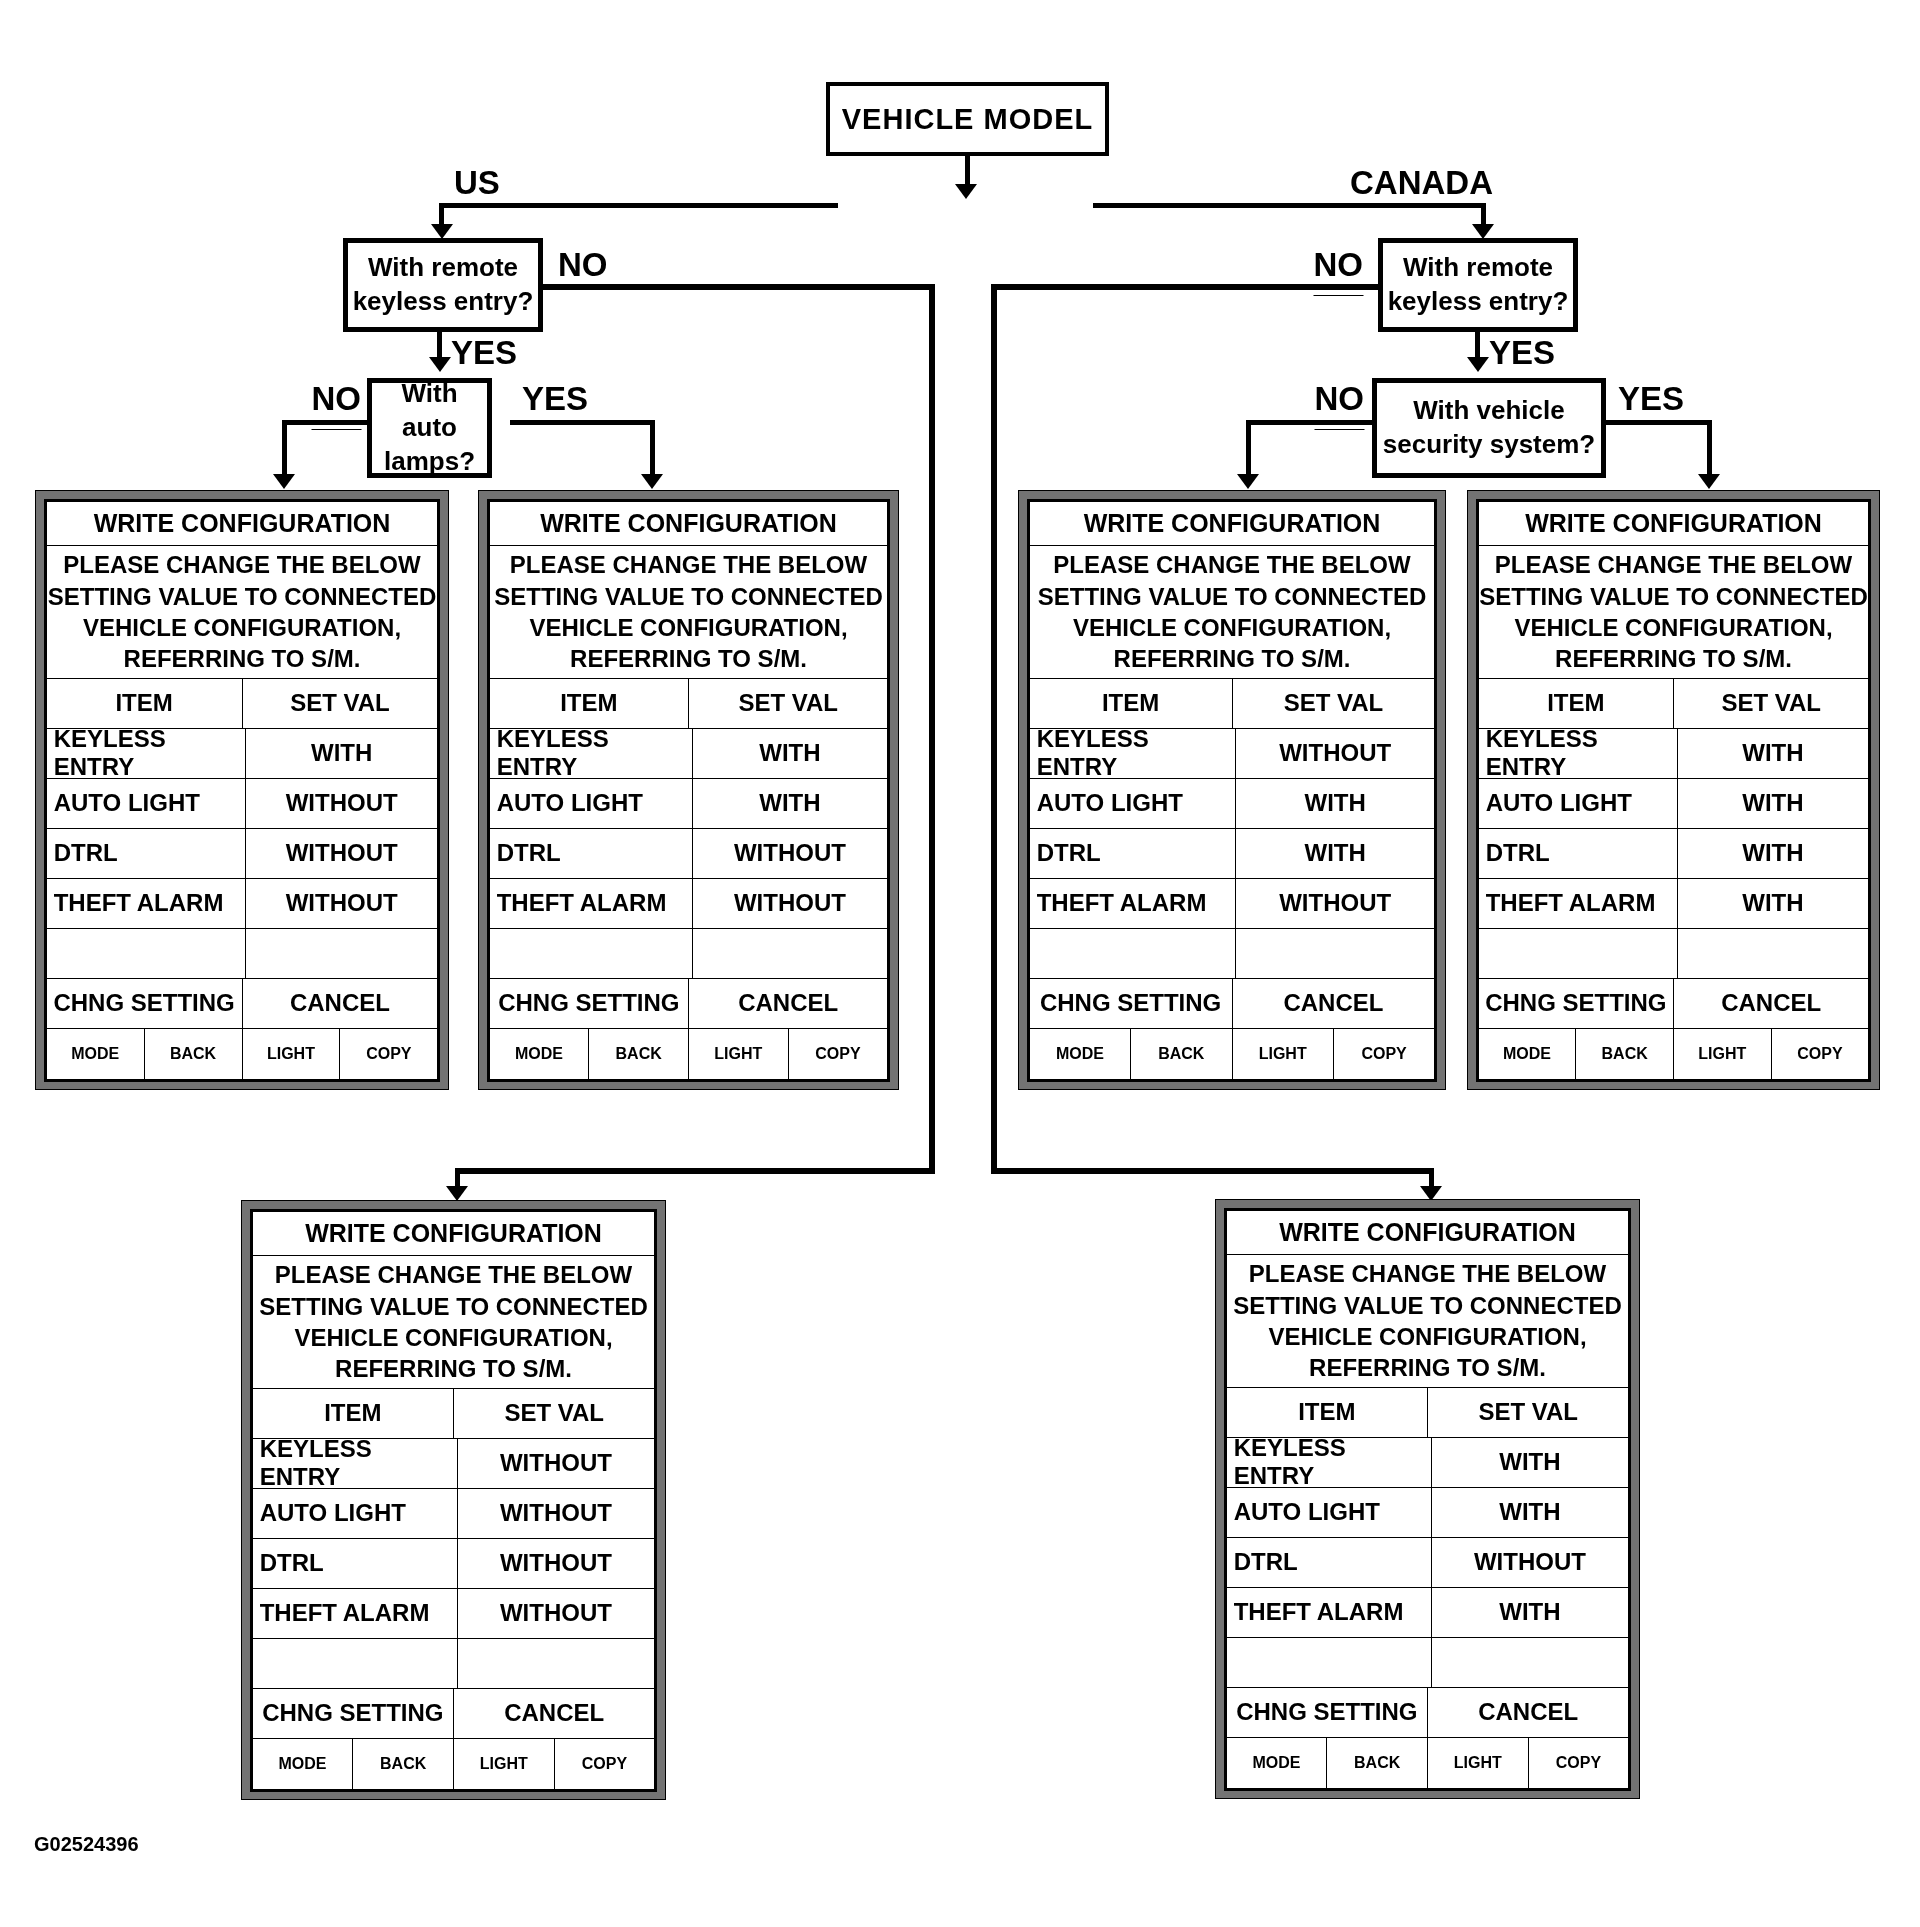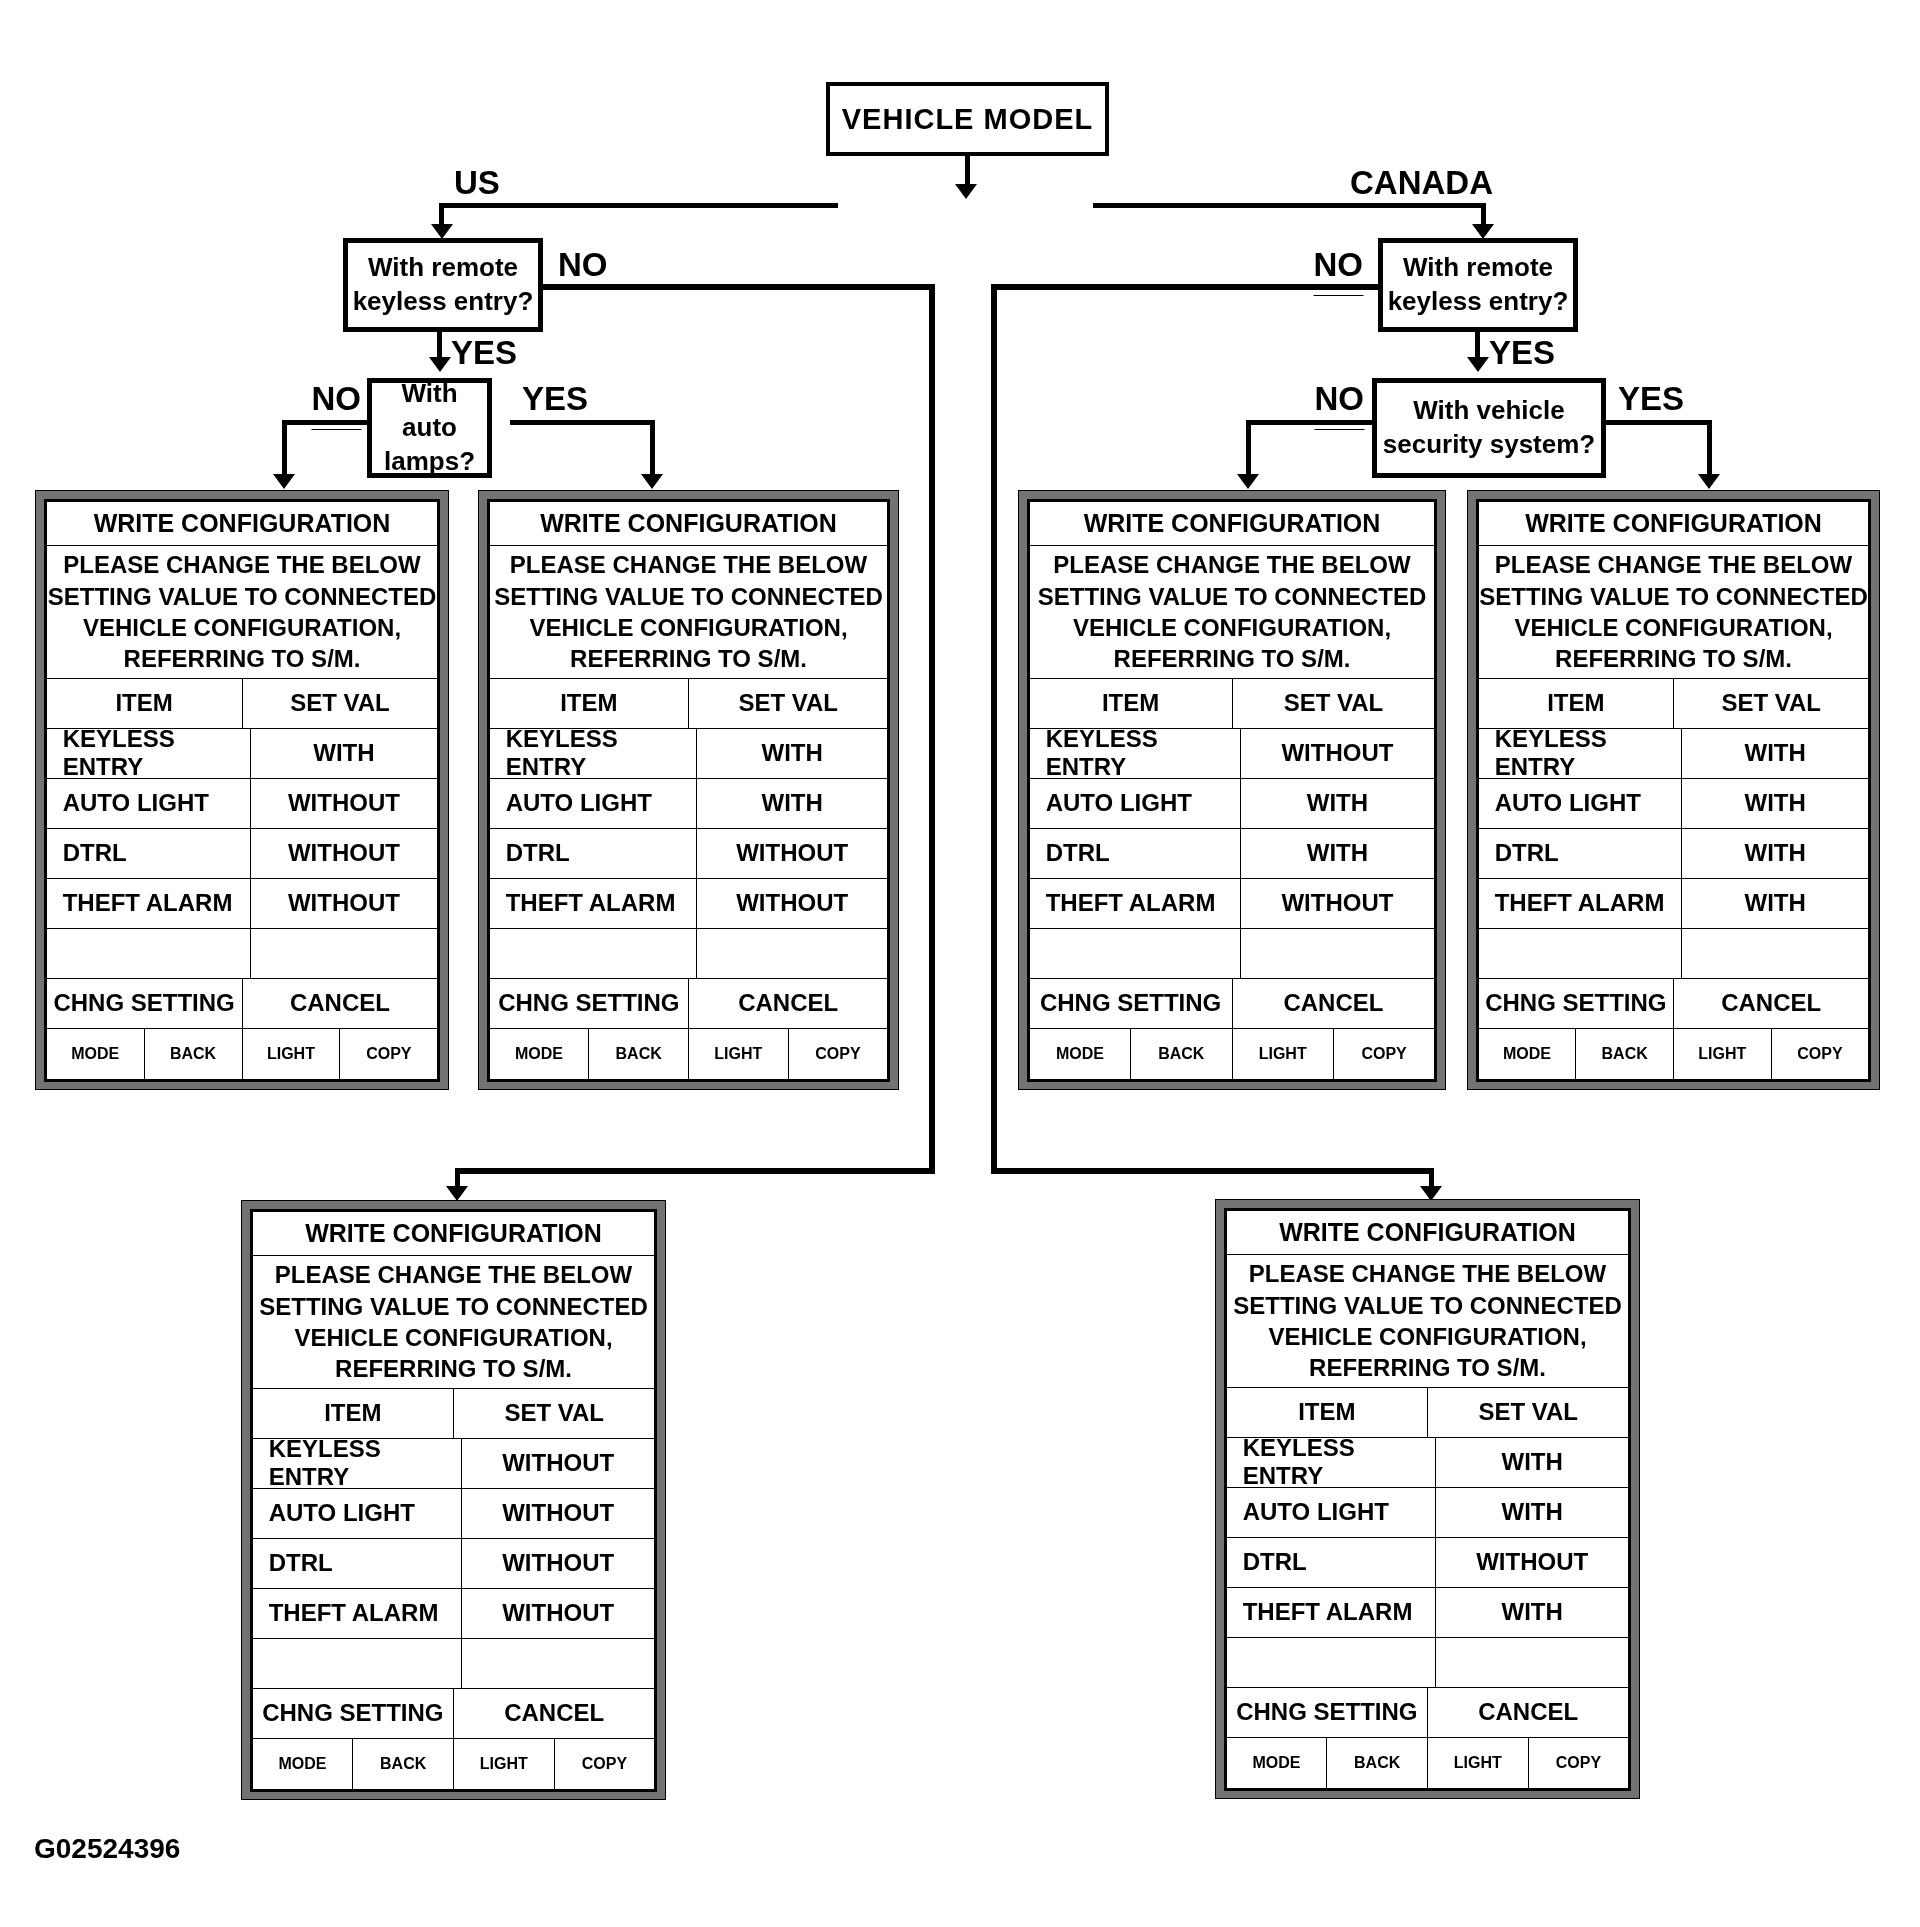--- a/index.html
+++ b/index.html
@@ -56,28 +56,28 @@
     display:flex; flex-direction:column; align-items:center; justify-content:center;
     font-size:24px; font-weight:bold; line-height:1.3; text-align:center;
   }
   .r { height:50px; display:flex; border-bottom:1.9px solid #000; }
   .r:last-child { border-bottom:none; }
   .c {
     flex:1; display:flex; align-items:center; justify-content:center;
     font-size:24px; font-weight:bold;
   }
   .ci { border-right:1.9px solid #000; }
-  .left { justify-content:flex-start; padding-left:16px; }
+  .left { justify-content:flex-start; padding-left:7px; }
   .btns .b {
     flex:1; display:flex; align-items:center; justify-content:center;
     font-size:16px; font-weight:bold; border-right:1.9px solid #000;
   }
   .btns .b:last-child { border-right:none; }
   
-  .figcode { position:absolute; font-size:28px; font-weight:bold; }
+  .figcode { position:absolute; font-size:20px; font-weight:bold; }
 </style>
 </head>
 <body>
 
 <div id="canvas">
 
   <div class="box" style="left:826px; top:82px; width:283px; height:74px;">VEHICLE MODEL</div>
 
   <div class="vl" style="left:965px; top:156px; height:31px;"></div>
   <div class="ah" style="left:955px; top:184px;"></div>

